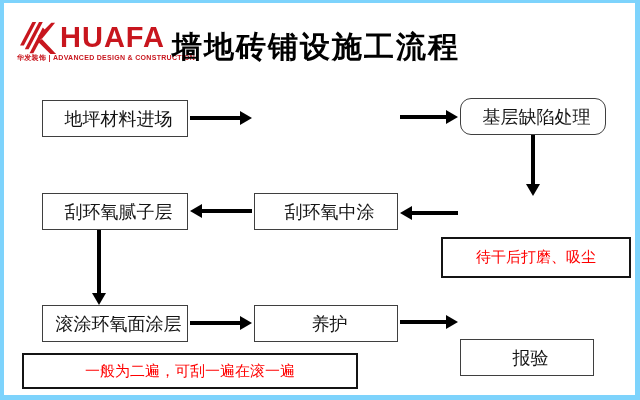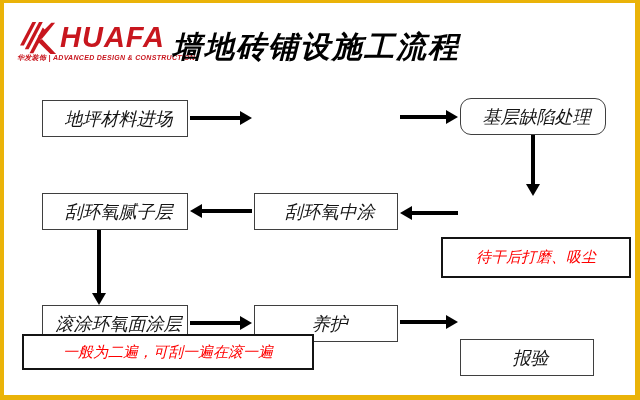--- a/index.html
+++ b/index.html
@@ -1,17 +1,17 @@
 <!DOCTYPE html>
 <html><head>
 <meta charset="utf-8">
 <style>
   html,body{margin:0;padding:0;background:#222;}
   *{box-sizing:border-box;font-family:"Liberation Sans","DejaVu Sans",sans-serif;}
-  .frame{position:relative;width:640px;height:400px;background:#eab308;margin:0 auto;font-style:italic;}
+  .frame{position:relative;width:640px;height:400px;background:#7dd3fc;margin:0 auto;}
   .stage{position:absolute;left:4px;top:3px;width:631px;height:392px;background:#fff;overflow:hidden;}
 
   
   .logo-icon{position:absolute;left:16px;top:17px;}
   .brand{position:absolute;left:56px;top:20px;font-size:29px;font-weight:bold;color:#c8161e;letter-spacing:1px;line-height:1;}
   .tagline{position:absolute;left:13px;top:50px;font-size:7px;font-weight:bold;color:#c8161e;letter-spacing:.3px;white-space:nowrap;}
 
   
   .title{position:absolute;left:168px;top:24px;font-size:30px;font-weight:bold;color:#000;letter-spacing:2px;white-space:nowrap;}
 
@@ -85,16 +85,16 @@
     <div class="node" style="left:38px;top:302px;width:146px;height:37px;">滚涂环氧面涂层</div>
     <div class="arrow h" style="left:186px;top:318px;width:50px;">
         <span class="head head-right"></span>
       </div>
     <div class="node" style="left:250px;top:302px;width:144px;height:37px;">养护</div>
     <div class="arrow h" style="left:396px;top:317px;width:46px;">
         <span class="head head-right"></span>
       </div>
     <div class="node" style="left:456px;top:300px;width:134px;height:37px;margin-top:36px;">报验</div>
 
-    <div class="note" style="left:18px;top:331px;width:292px;height:36px;">一般为二遍，可刮一遍在滚一遍</div>
+    <div class="note" style="left:18px;top:350px;width:336px;height:36px;">一般为二遍，可刮一遍在滚一遍</div>
 
   </div>
 </div>
 
 </body></html>

